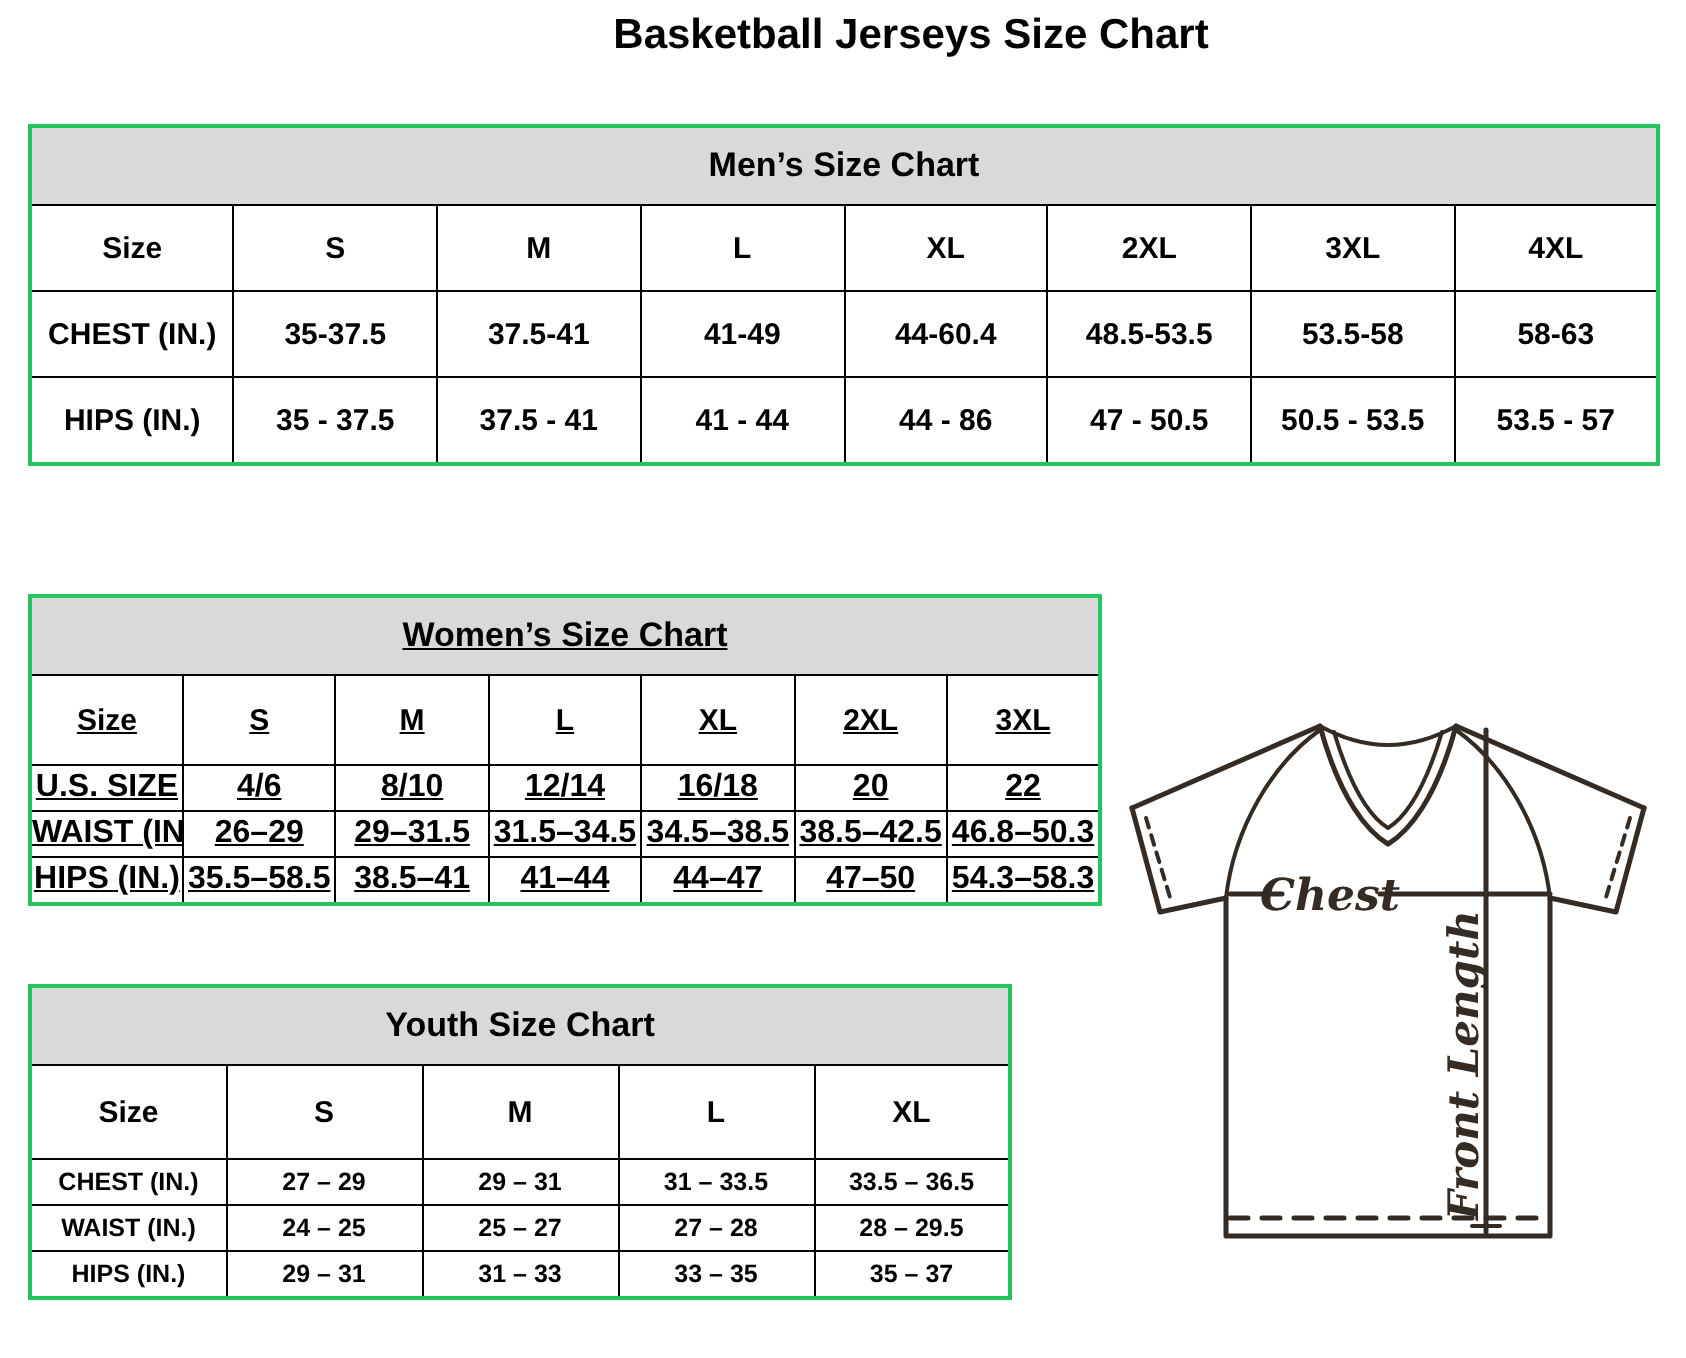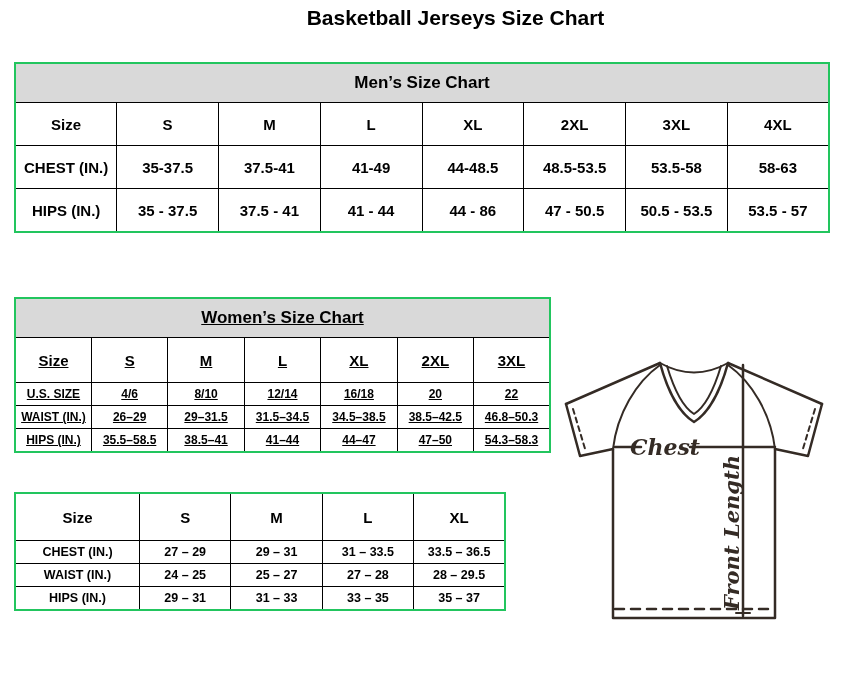--- a/index.html
+++ b/index.html
@@ -24,21 +24,21 @@
   
   #mens { left:14px; top:62px; width:816px; }
   #mens .caption-cell { height:38px; }
   #mens .colhead th { height:42px; font-size:15px; }
   #mens .data td { height:42px; font-size:15px; }
   #mens .label-col { width:118px; }
   
   #womens { left:14px; top:297px; width:537px;text-decoration:underline; }
   #womens .caption-cell { height:38px; }
   #womens .colhead th { height:44px; font-size:15px; }
-  #womens .data td { height:22px; font-size:12px; }
+  #womens .data td { height:22px; font-size:16px; }
   #womens .label-col { width:86px; }
   
   #youth { left:14px; top:492px; width:492px; }
   #youth .caption-cell { height:38px; }
   #youth .colhead th { height:46px; font-size:15px; }
   #youth .data td { height:22px; font-size:12.5px; }
   #youth .label-col { width:123px; }
   
   #jersey { position:absolute; left:556px; top:358px; }
   .diagram-text {
@@ -63,21 +63,21 @@
     <th>XL</th>
     <th>2XL</th>
     <th>3XL</th>
     <th>4XL</th>
   </tr>
   <tr class="data">
     <td class="label-col">CHEST (IN.)</td>
     <td>35-37.5</td>
     <td>37.5-41</td>
     <td>41-49</td>
-    <td>44-48.5</td>
+    <td>44-60.4</td>
     <td>48.5-53.5</td>
     <td>53.5-58</td>
     <td>58-63</td>
   </tr>
   <tr class="data">
     <td class="label-col">HIPS (IN.)</td>
     <td>35 - 37.5</td>
     <td>37.5 - 41</td>
     <td>41 - 44</td>
     <td>44 - 86</td>
@@ -127,20 +127,23 @@
     <td>41–44</td>
     <td>44–47</td>
     <td>47–50</td>
     <td>54.3–58.3</td>
   </tr>
 </tbody>
   </table>
 
 <table class="size-table" id="youth">
   <tbody>
+      <tr>
+    <td class="caption-cell" colspan="5">Youth Size Chart</td>
+  </tr>
   <tr class="colhead">
     <th class="label-col">Size</th>
     <th>S</th>
     <th>M</th>
     <th>L</th>
     <th>XL</th>
   </tr>
   <tr class="data">
     <td class="label-col">CHEST (IN.)</td>
     <td>27 – 29</td>

